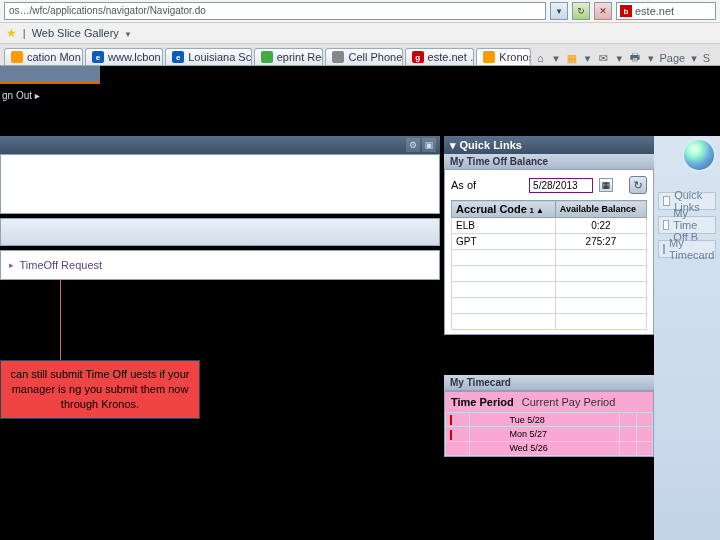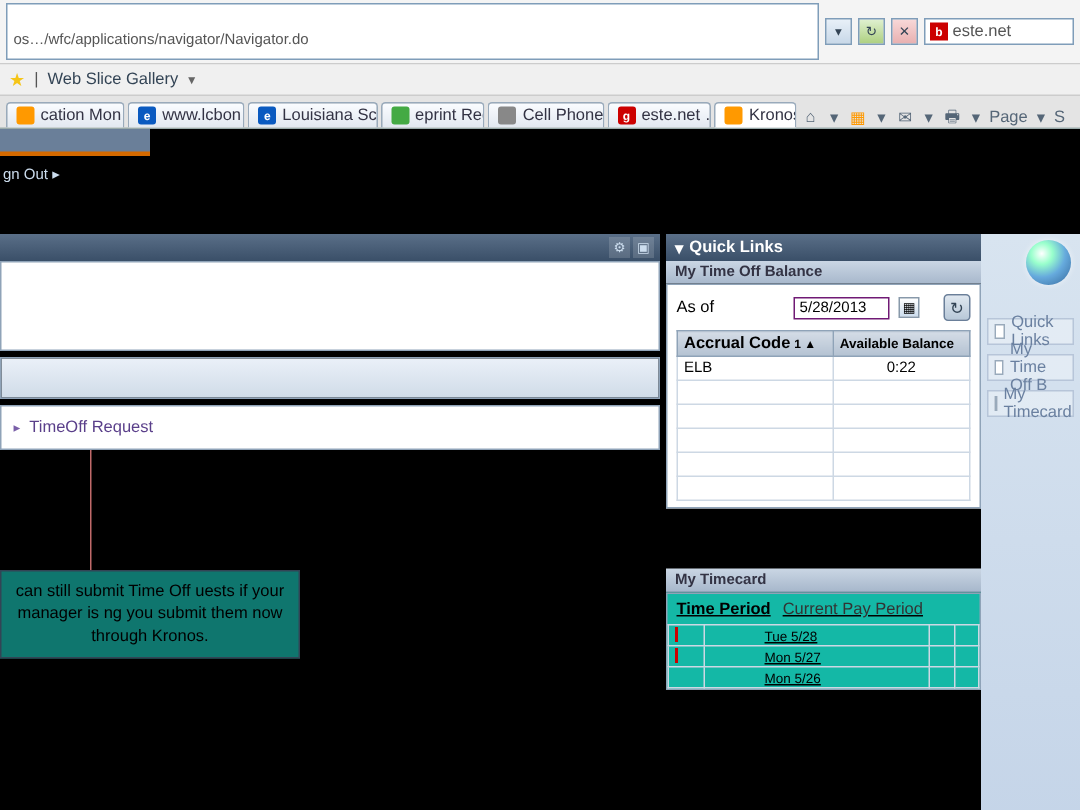--- a/index.html
+++ b/index.html
@@ -1,21 +1,21 @@
 <!DOCTYPE html>
 <html><head>
 <meta charset="utf-8">
 <style>
   * { box-sizing: border-box; margin: 0; padding: 0; font-family: Tahoma, Arial, sans-serif; font-size: 11px; }
   body { width: 720px; height: 540px; overflow: hidden; background: #000; }
   
   
   .browser-chrome { background: #eee; }
   .addr-row { display: flex; align-items: center; padding: 2px 4px; gap: 4px; background: #f4f4f4; border-bottom: 1px solid #ccc; }
-  .addr-input { flex: 1; background: #fff; border: 1px solid #7f9db9; padding: 18px 4px; height: 18px; color: #555; font-size: 10px; }
+  .addr-input { flex: 1; background: #fff; border: 1px solid #7f9db9; padding: 2px 4px; height: 18px; color: #555; font-size: 10px; }
   .addr-btn { width: 18px; height: 18px; background: linear-gradient(#e8f0f8,#c8d8e8); border: 1px solid #7f9db9; display:flex; align-items:center; justify-content:center; font-size:9px; color:#345; }
   .addr-go { background: linear-gradient(#dff0d0,#aed080); }
   .addr-x { background: linear-gradient(#f8d8d8,#e8b0b0); }
   .search-box { width: 100px; background:#fff; border:1px solid #7f9db9; height:18px; display:flex; align-items:center; padding:0 3px; gap:3px; font-size:10px; color:#555; }
   .b-icon { width:12px; height:12px; background:#c00; color:#fff; font-size:8px; display:flex; align-items:center; justify-content:center; font-weight:bold; }
   
   .fav-row { display:flex; align-items:center; padding: 3px 6px; gap: 6px; background:#f0f0f0; border-bottom:1px solid #ccc; font-size:10px; color:#555; }
   .fav-star { color:#f5c518; font-size:12px; }
   .fav-link { color:#345; }
   .fav-dd { font-size:8px; color:#666; margin-left:2px; }
@@ -45,37 +45,37 @@
   
   .panel-hdr-dark { height:18px; background:linear-gradient(#5a6f88,#3a4f68); display:flex; justify-content:flex-end; align-items:center; gap:2px; padding:0 4px; }
   .hdr-ic { width:14px; height:14px; background:rgba(255,255,255,0.15); color:#cde; font-size:9px; display:flex; align-items:center; justify-content:center; }
   .white-panel { background:#fff; border:1px solid #8fa3b8; }
   .lp1 { height:60px; margin-bottom:4px; }
   .lp2 { height:28px; background:linear-gradient(#eaf0f8,#d0dce8); border:1px solid #8fa3b8; margin-bottom:4px; }
   .lp3 { height:30px; padding:6px 8px; display:flex; align-items:center; gap:6px; font-size:10px; color:#5a3f8a; }
   .purple-arrow { color:#7a5fa8; font-size:9px; }
   
   .callout-line { width:1px; height:80px; background:#c06a6a; margin-left:60px; margin-top:0; }
-  .callout-box { width:200px; padding:6px 8px; background:#0f766e; border:1px solid #345; font-size:11px; line-height:1.35; text-align:center; color:#000; margin-top:0; }
+  .callout-box { width:200px; padding:6px 8px; background:#ef4444; border:1px solid #345; font-size:11px; line-height:1.35; text-align:center; color:#000; margin-top:0; }
   
   
   .ql-hdr { height:18px; background:linear-gradient(#5a6f88,#3a4f68); color:#fff; font-size:10px; font-weight:bold; display:flex; align-items:center; padding:0 6px; }
   .sub-hdr { height:16px; background:linear-gradient(#cad6e4,#a8b8cc); color:#334; font-size:10px; font-weight:bold; padding:0 6px; display:flex; align-items:center; border-bottom:1px solid #8fa3b8; }
   .balance-box { background:#fff; border:1px solid #8fa3b8; border-top:none; padding:4px 6px; }
   .asof-row { display:flex; align-items:center; gap:6px; font-size:10px; padding:2px 0 6px; }
   .date-input { border:1px solid #701a75; padding:1px 3px; font-size:10px; width:64px;margin-left:47px; }
   .cal-ic { width:14px; height:14px; background:linear-gradient(#fff,#cde); border:1px solid #89a; display:flex; align-items:center; justify-content:center; font-size:9px; }
   .refresh-ic { margin-left:auto; width:18px; height:18px; background:linear-gradient(#e0e8f0,#b8c8d8); border:1px solid #6a7f99; border-radius:3px; display:flex; align-items:center; justify-content:center; font-size:11px; color:#345; }
   .bal-table { width:100%; border-collapse:collapse;padding-left:28px; }
   .bal-table th { background:linear-gradient(#d4dce6,#b4c2d2); font-size:9px; padding:2px 4px; text-align:left; border:1px solid #8fa3b8; color:#000; }
   .bal-table td { font-size:10px; padding:2px 4px; border:1px solid #cdd8e4; height:16px; }
   .bal-table td.r { text-align:center; }
   .sort-ar { font-size:8px; }
   
-  .timecard-box { border:1px solid #8fa3b8; background:#14b8a6;text-decoration:underline; }
+  .timecard-box { border:1px solid #8fa3b8; background:#f9a8d4; }
   .tc-row1 { display:flex; padding:4px 6px; font-size:10px; gap:8px; }
   .tc-label { font-weight:bold; color:#000; }
   .tc-val { color:#333; }
   .tc-table { width:100%; border-collapse:collapse; }
   .tc-table th { background:linear-gradient(#d4dce6,#b4c2d2); font-size:9px; padding:2px 4px; text-align:center; border:1px solid #8fa3b8; }
   .tc-table td { font-size:10px; padding:1px 4px; border:1px solid #cdd8e4; height:14px; }
   .tc-table td.date { font-size:9px;padding-left:40px; }
   .red-bar { display:inline-block; width:2px; height:10px; background:#c00; margin-right:2px; vertical-align:middle; }
   
   
@@ -188,20 +188,24 @@
           <tbody>
               <tr>
             <th><span>Accrual Code</span> <span class="sort-ar">1 ▲</span></th>
             <th>Available Balance</th>
           </tr>
           <tr>
                 <td>ELB</td>
                 <td class="r">0:22</td>
               </tr>
           <tr>
+                <td>GPT</td>
+                <td class="r">275:27</td>
+              </tr>
+          <tr>
                 <td></td>
                 <td></td>
               </tr>
           <tr>
                 <td></td>
                 <td></td>
               </tr>
           <tr>
                 <td></td>
                 <td></td>
@@ -235,21 +239,21 @@
                 <td></td>
               </tr>
           <tr>
                 <td><span class="red-bar"></span></td>
                 <td class="date">Mon 5/27</td>
                 <td></td>
                 <td></td>
               </tr>
           <tr>
                 <td></td>
-                <td class="date">Mon 5/26</td>
+                <td class="date">Wed 5/26</td>
                 <td></td>
                 <td></td>
               </tr>
         </tbody>
           </table>
       </div>
     </div>
 
     <div class="right-col">
       <div class="globe"></div>

